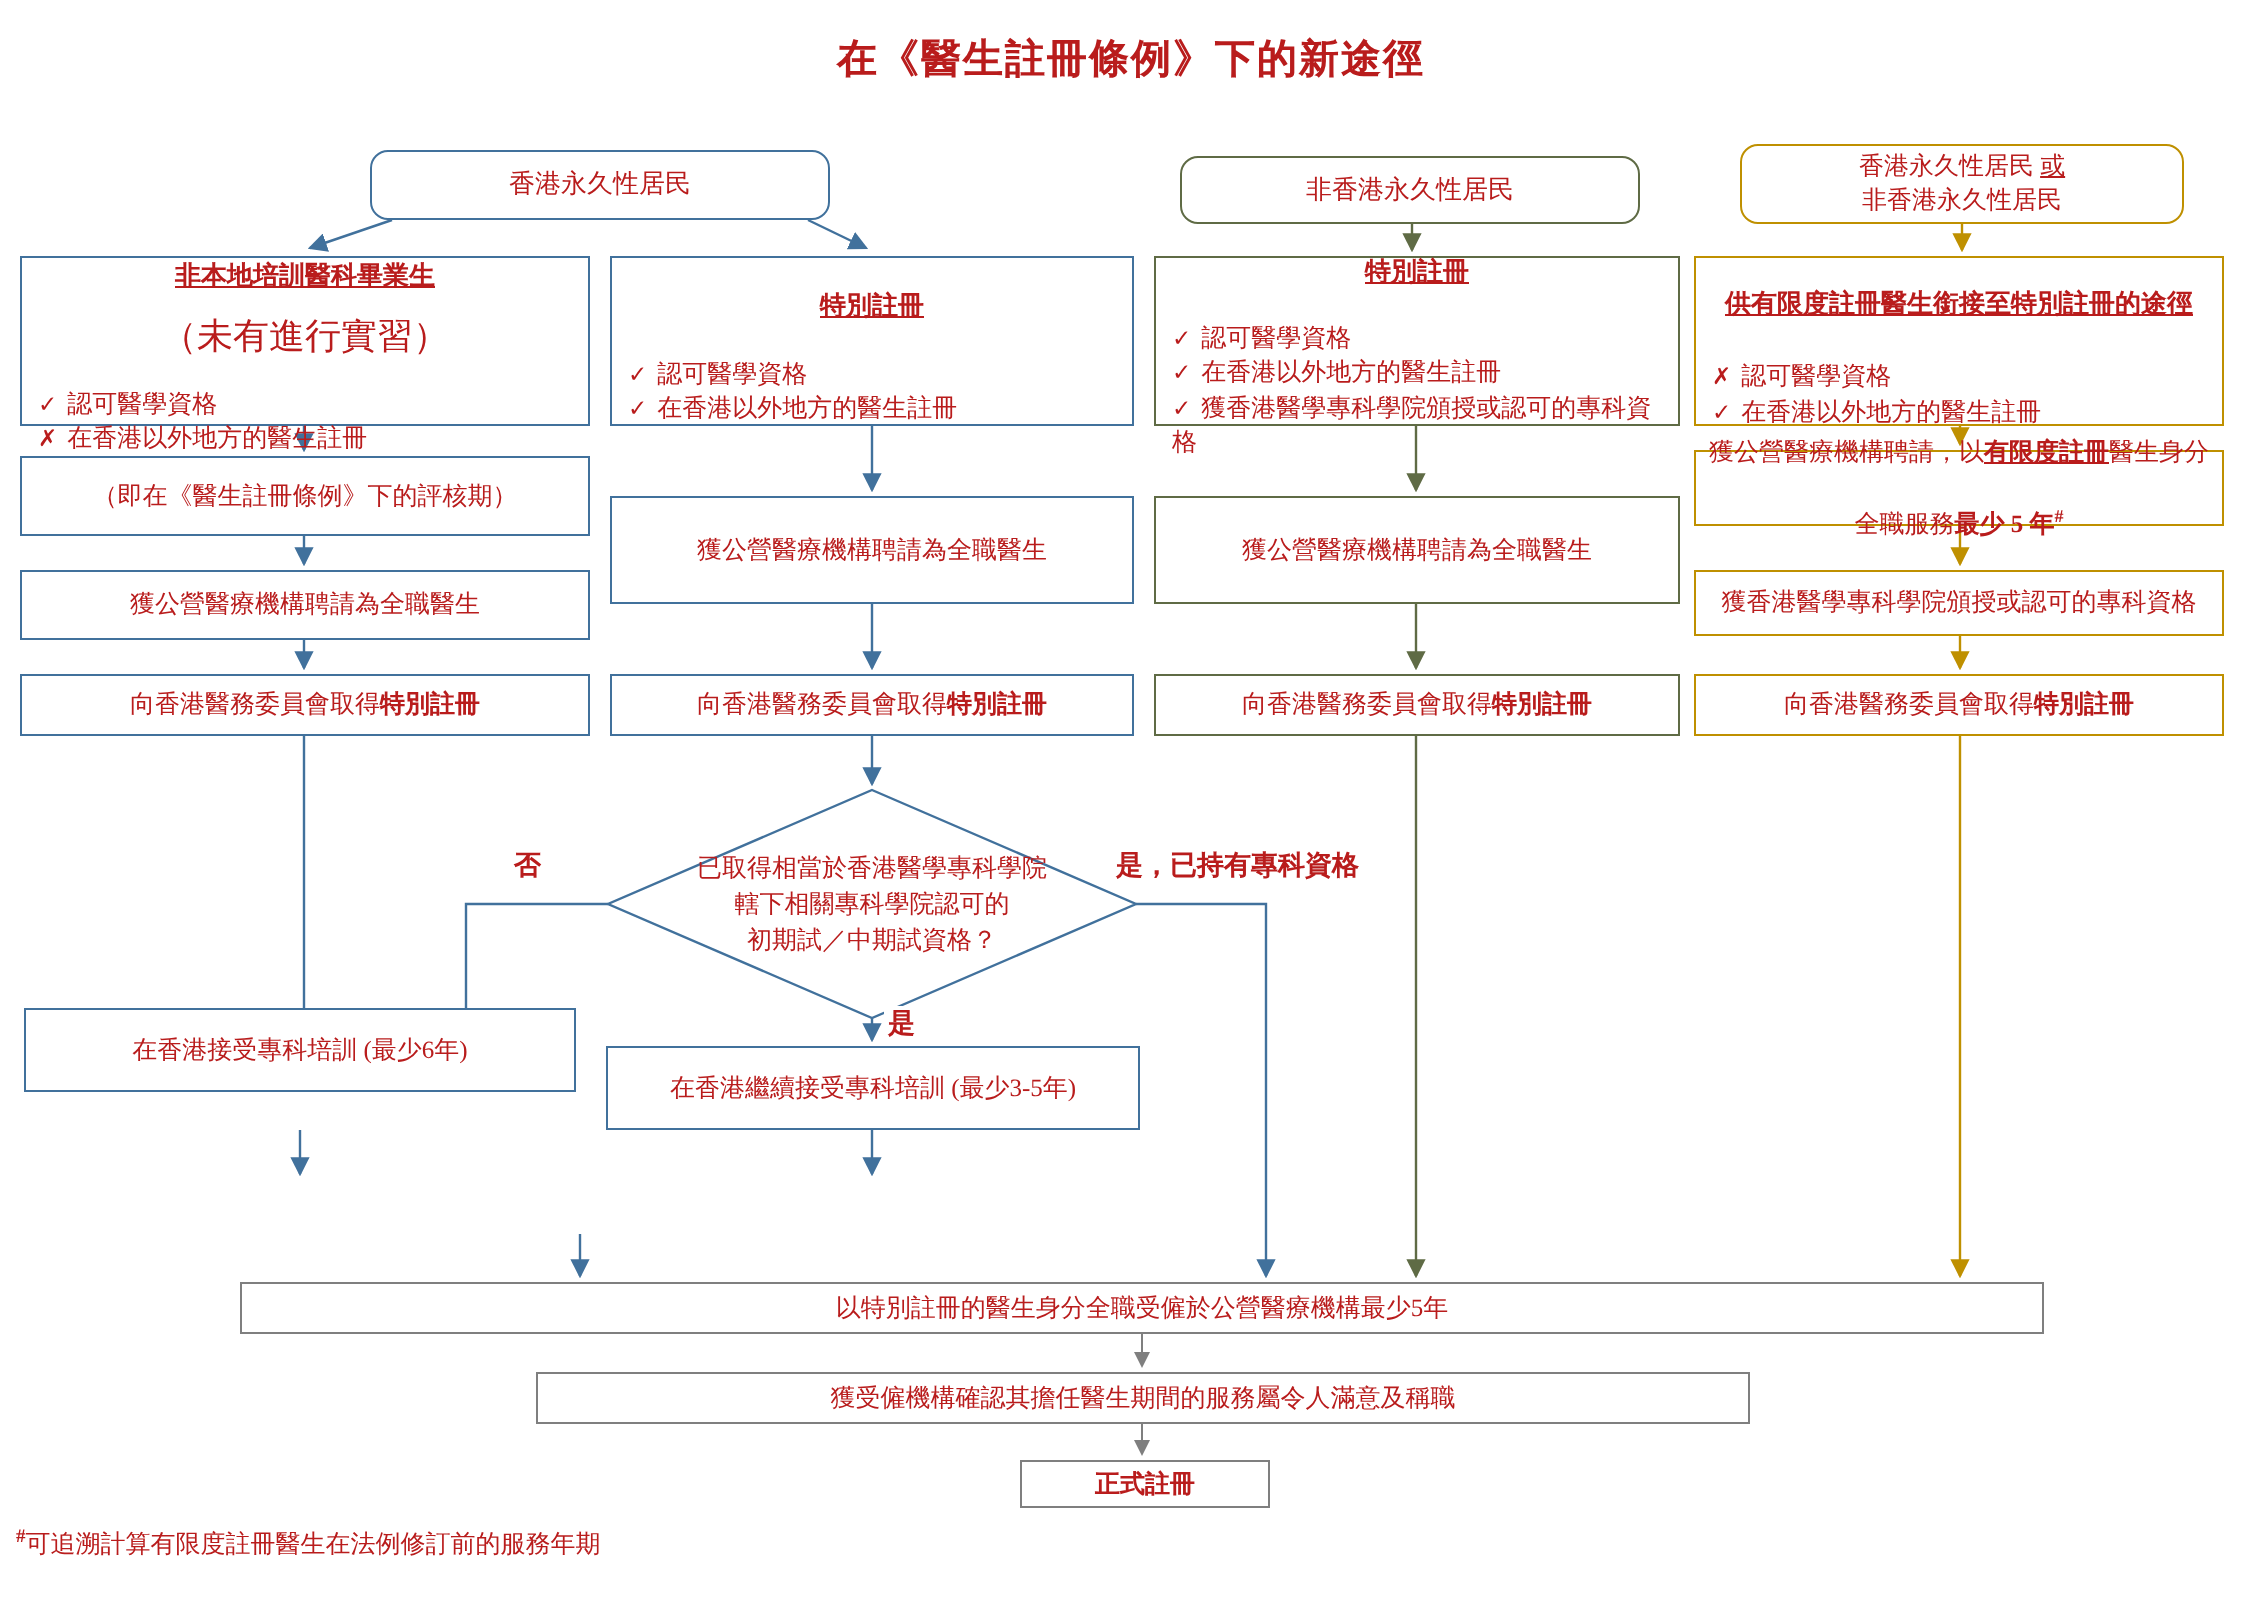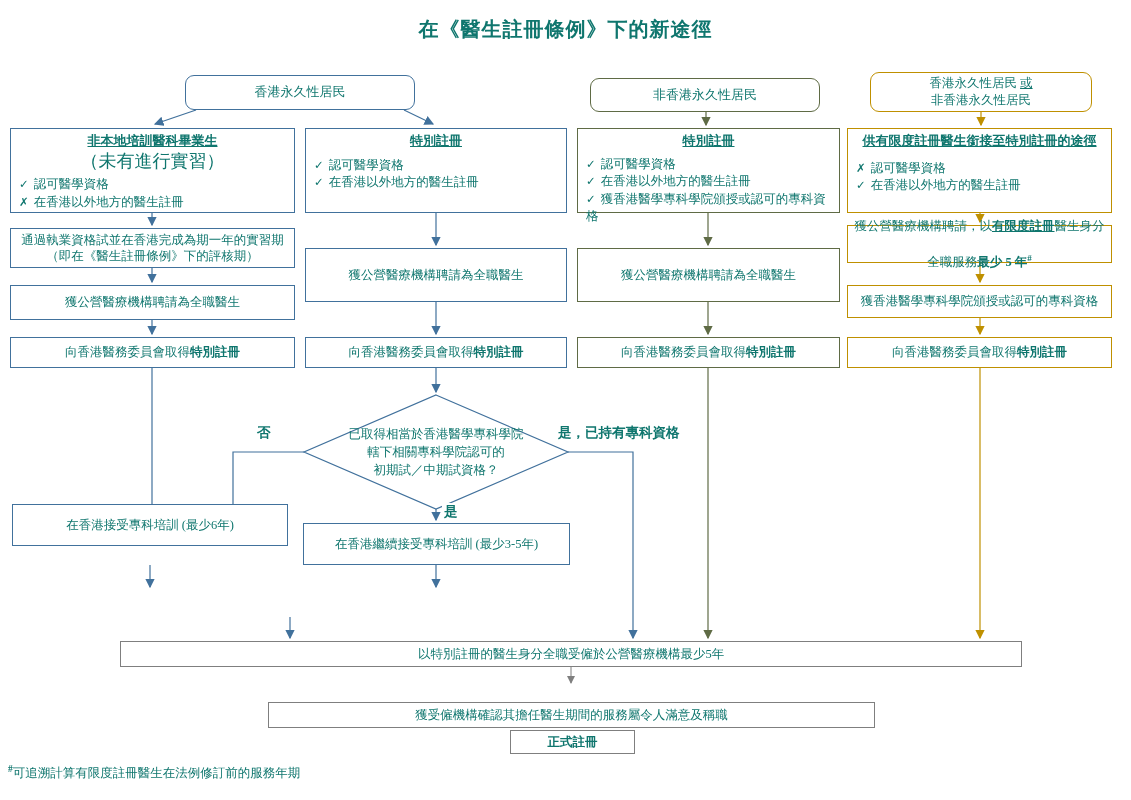--- a/index.html
+++ b/index.html
@@ -5,38 +5,38 @@
   :root{
     --blue:#41719C;
     --olive:#5F6B45;
     --gold:#BF9000;
     --gray:#7F7F7F;
   }
   html,body{margin:0;padding:0;background:#fff;}
   #canvas{
     position:relative;width:1131px;height:800px;background:#fff;
     font-family:"Liberation Serif","DejaVu Serif",serif;
-    color:#0f766e;overflow:hidden;
+    color:#b91c1c;overflow:hidden;
   }
   #connectors{position:absolute;left:0;top:0;z-index:0;}
   .page-title{
     position:absolute;left:0;top:16px;width:1131px;text-align:center;
     font-size:20px;font-weight:600;letter-spacing:1px;z-index:1;
   }
   .box{
     position:absolute;box-sizing:border-box;background:#fff;
     border:1.4px solid var(--blue);
     display:flex;align-items:center;justify-content:center;text-align:center;
     font-size:12.5px;line-height:1.3;z-index:1;padding:2px 6px;
   }
   .rounded{border-radius:9px;font-size:13px;}
   .olive{border-color:var(--olive);}
   .gold{border-color:var(--gold);}
   .gray{border-color:var(--gray);border-width:1px;}
-  .entry{flex-direction:column;justify-content:flex-start;padding:4px 8px 4px 8px;}
+  .entry{flex-direction:column;justify-content:center;padding:22px 8px 4px 8px;gap:10px;}
   .entry .etitle{font-weight:700;text-decoration:underline;font-size:13px;width:100%;text-align:center;}
   .entry .esub{width:100%;text-align:center;font-size:18px;}
   .entry .eitems{width:100%;text-align:left;margin-top:3px;font-size:12.5px;line-height:1.4;}
   .entry .eitem{display:block;}
   .mark{font-weight:700;margin-right:5px;font-family:"DejaVu Sans",sans-serif;font-size:11.5px;}
   .b{font-weight:700;}
   .bu{font-weight:700;text-decoration:underline;}
   .sup{vertical-align:super;font-size:9px;font-weight:700;}
   .lbl{position:absolute;z-index:2;font-weight:700;font-size:13.5px;background:#fff;padding:0 2px;}
   .diamond-text{
@@ -151,21 +151,20 @@
 
   <div class="box entry gold" style="left:847px;top:128px;width:265px;height:85px;">
     <span class="etitle" style="margin-bottom:7px;">供有限度註冊醫生銜接至特別註冊的途徑</span>
     <span class="eitems">
       <span class="eitem"><span class="mark">✗</span><span>認可醫學資格</span></span>
       <span class="eitem"><span class="mark">✓</span><span>在香港以外地方的醫生註冊</span></span>
     </span>
   </div>
 
   <div class="box" style="left:10px;top:228px;width:285px;height:40px;flex-direction:column;">
-    <span>通過執業資格試並在香港完成為期一年的實習期</span>
     <span>（即在《醫生註冊條例》下的評核期）</span>
   </div>
   <div class="box" style="left:10px;top:285px;width:285px;height:35px;">
     <span>獲公營醫療機構聘請為全職醫生</span>
   </div>
   <div class="box" style="left:10px;top:337px;width:285px;height:31px;">
     <span><span>向香港醫務委員會取得</span><span class="b">特別註冊</span></span>
   </div>
 
   <div class="box" style="left:305px;top:248px;width:262px;height:54px;">
@@ -205,21 +204,21 @@
   <div class="box" style="left:12px;top:504px;width:276px;height:42px;">
     <span>在香港接受專科培訓 (最少6年)</span>
   </div>
   <div class="box" style="left:303px;top:523px;width:267px;height:42px;">
     <span>在香港繼續接受專科培訓 (最少3-5年)</span>
   </div>
 
   <div class="box gray" style="left:120px;top:641px;width:902px;height:26px;">
     <span>以特別註冊的醫生身分全職受僱於公營醫療機構最少5年</span>
   </div>
-  <div class="box gray" style="left:268px;top:686px;width:607px;height:26px;margin-top:16px;">
+  <div class="box gray" style="left:268px;top:686px;width:607px;height:26px;">
     <span>獲受僱機構確認其擔任醫生期間的服務屬令人滿意及稱職</span>
   </div>
   <div class="box gray" style="left:510px;top:730px;width:125px;height:24px;font-weight:700;">
     <span>正式註冊</span>
   </div>
 
   <div class="footnote">
     <span class="sup">#</span><span>可追溯計算有限度註冊醫生在法例修訂前的服務年期</span>
   </div>
 

